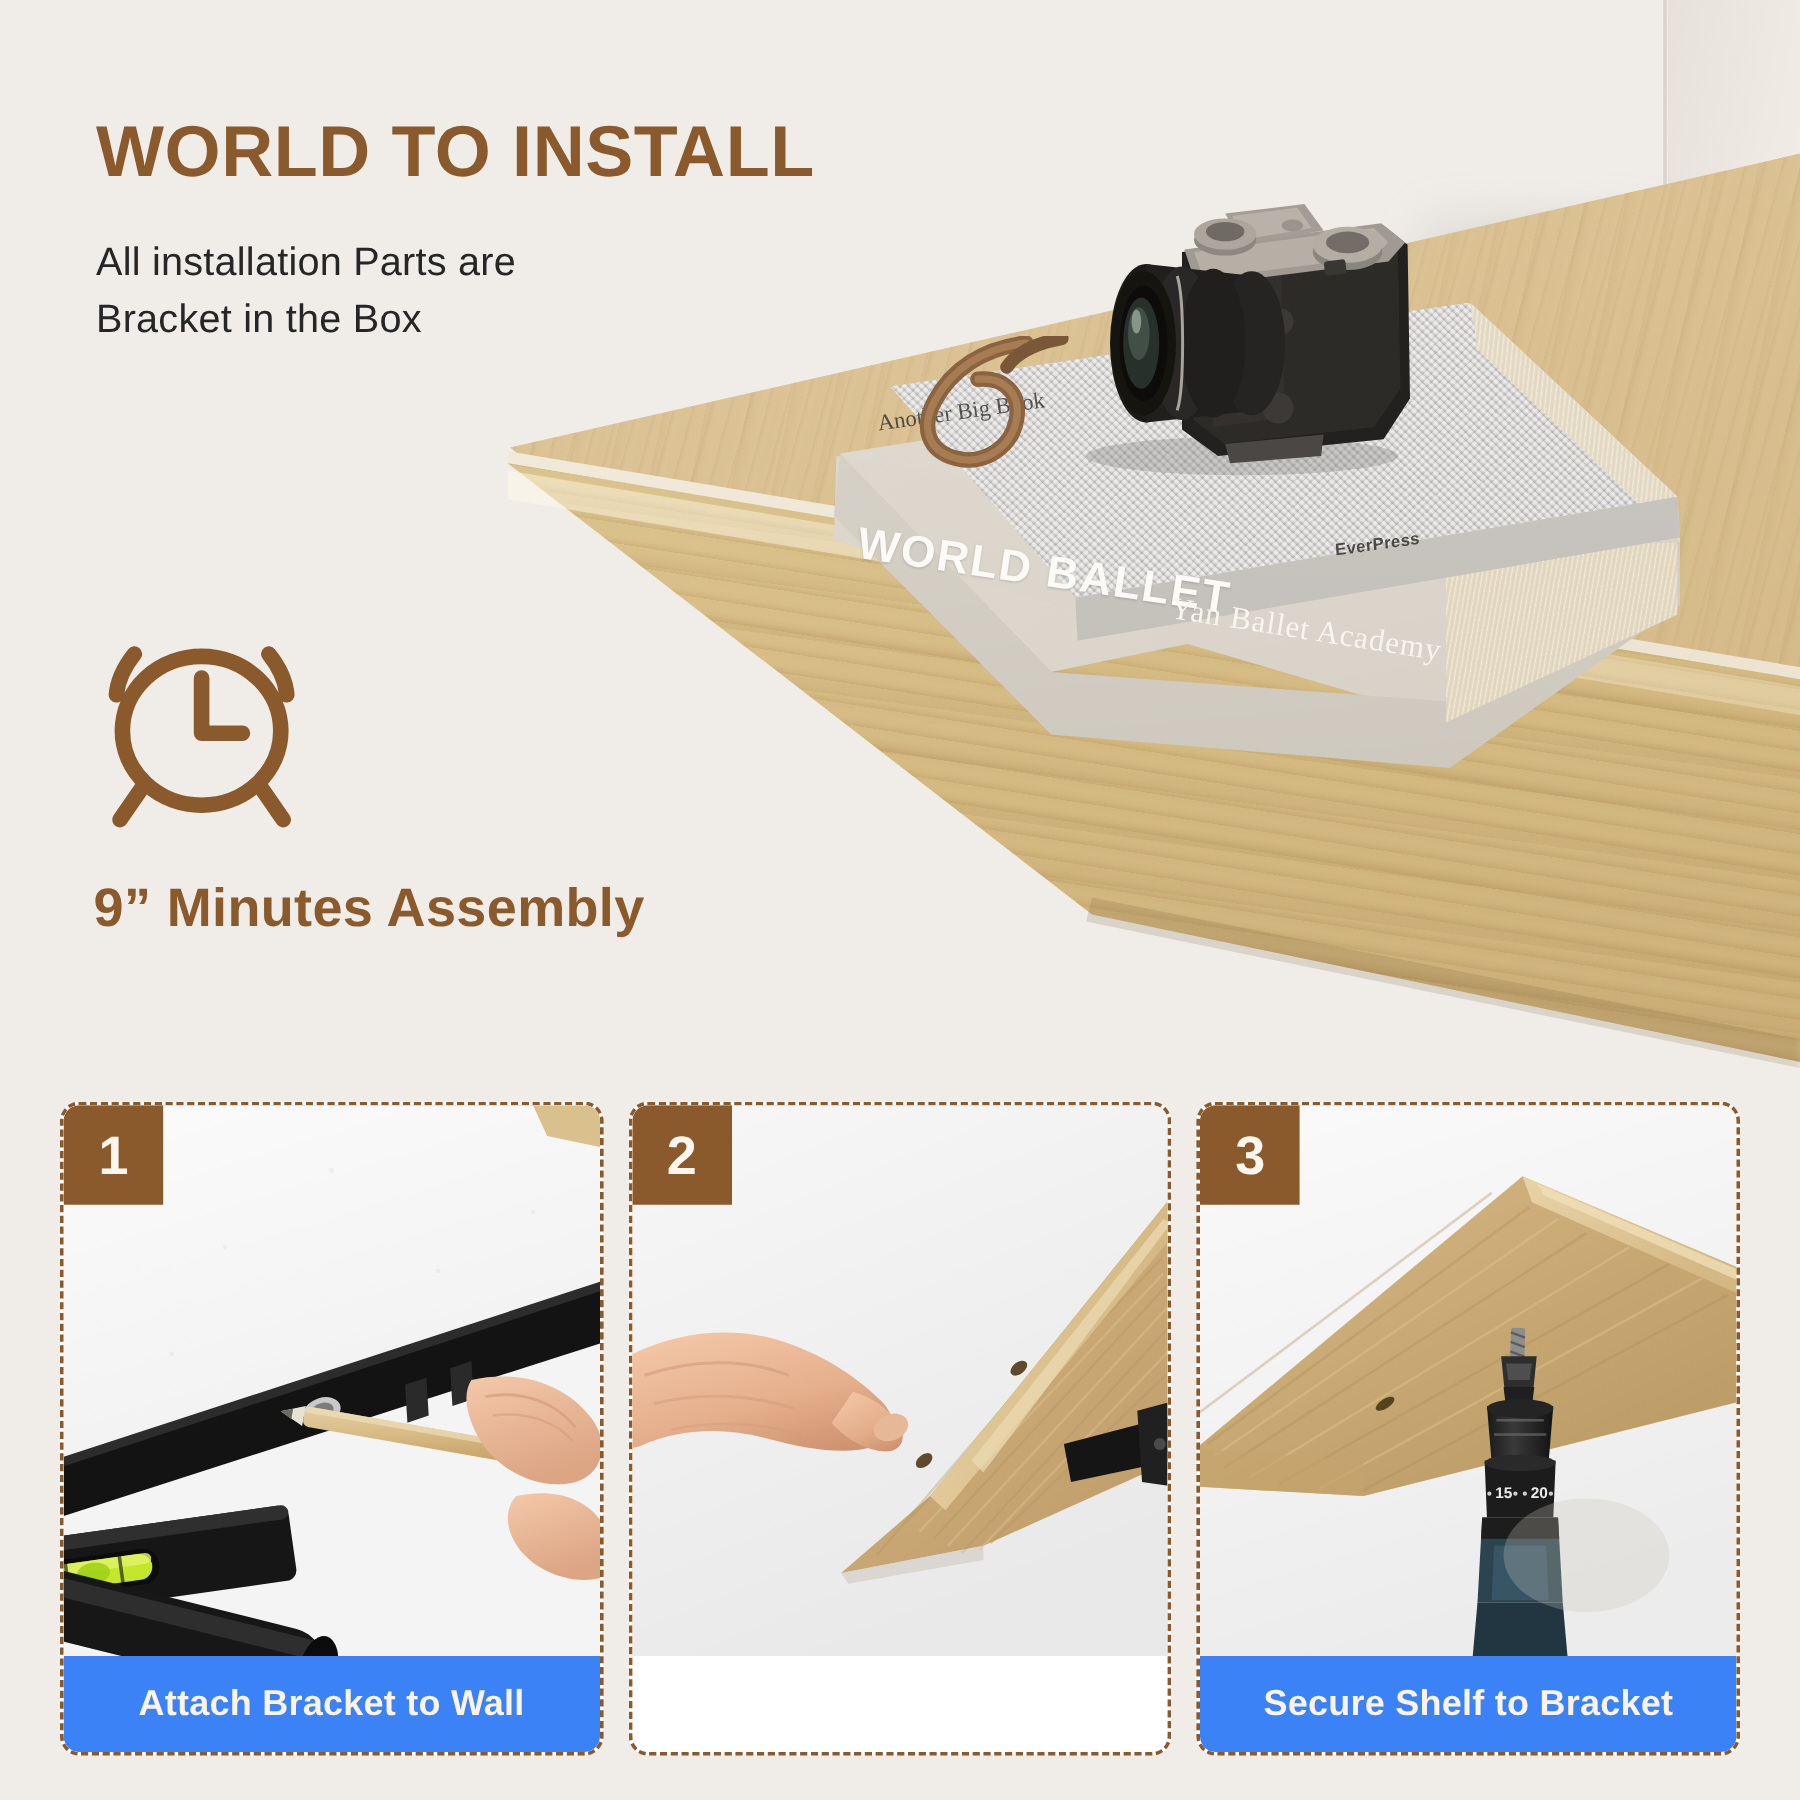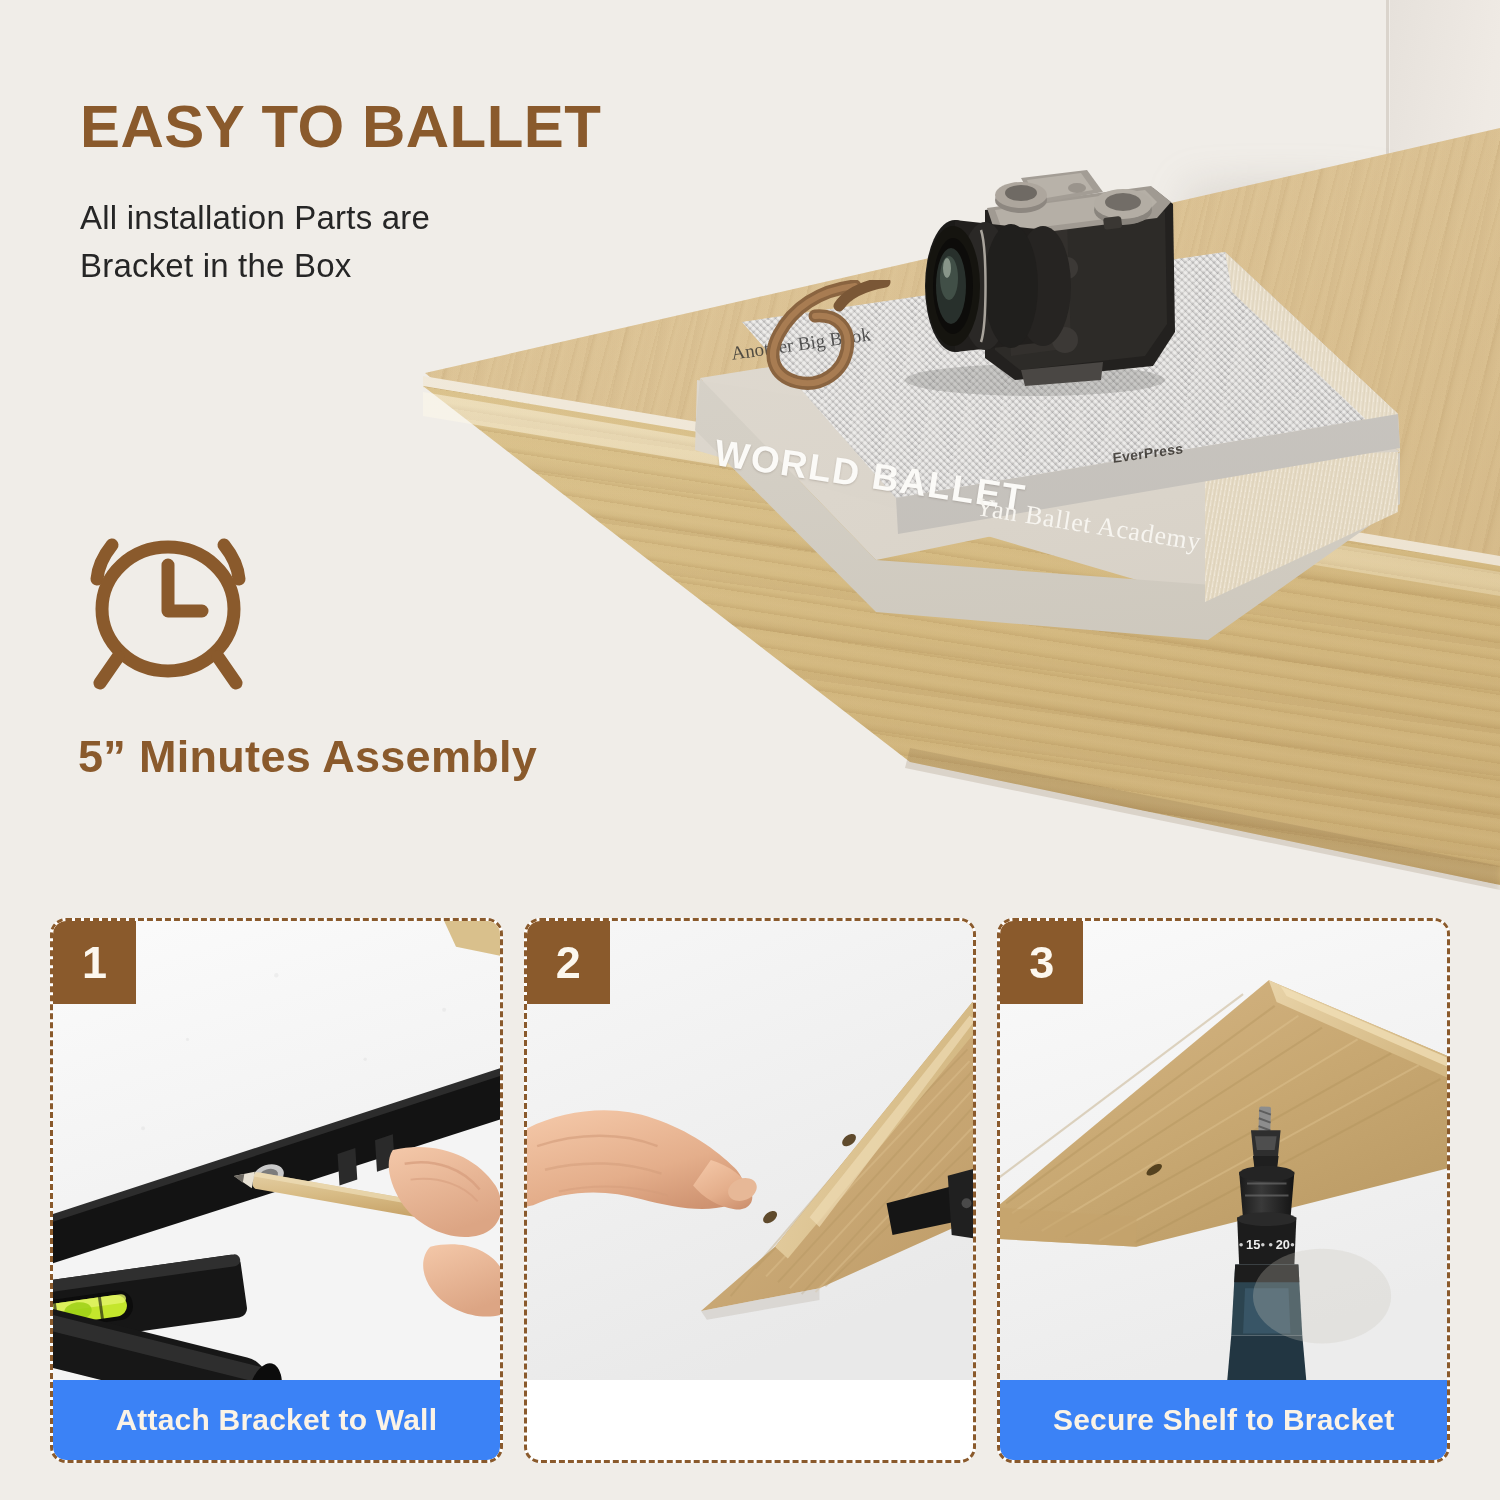--- a/index.html
+++ b/index.html
@@ -270,21 +270,21 @@
       <ellipse cx="114" cy="160" rx="9" ry="22" fill="#4A5A50" opacity=".75"></ellipse>
       <ellipse cx="112" cy="150" rx="4" ry="10" fill="#B7C4B6" opacity=".6"></ellipse>
 
       <path d="M146 112 C152 130, 152 206, 146 224" fill="none" stroke="#BFBAB2" stroke-width="2.5" opacity=".85"></path>
 
       <path d="M186 252 L268 244 L266 262 L190 268 Z" fill="#4A4744"></path>
     </svg>
   </div>
 
   <div class="hero-text">
-    <div id="headline">EASY TO BALLET</div>
+    <div id="headline">WORLD TO INSTALL</div>
     <div id="subhead">
       <div>All installation Parts are</div>
       <div>Bracket in the Box</div>
     </div>
   </div>
 
   <div id="clock-block">
     <svg id="clock-icon" viewBox="0 0 180 190">
       <g fill="none" stroke="#8A5A2C" stroke-width="13" stroke-linecap="round" stroke-linejoin="round">
 
@@ -292,21 +292,21 @@
         <path d="M146 40 C154 50, 160 62, 161 74"></path>
 
         <ellipse cx="90" cy="104" rx="66" ry="62"></ellipse>
 
         <path d="M40 152 L22 178"></path>
         <path d="M140 152 L158 178"></path>
 
         <path d="M90 60 L90 106 L124 106"></path>
       </g>
     </svg>
-    <div id="assembly-text">5” Minutes Assembly</div>
+    <div id="assembly-text">9” Minutes Assembly</div>
   </div>
 </div>
 
 <div id="steps">
 
   <div class="panel">
     <div class="panel-photo">
       <svg viewBox="0 0 460 465" preserveAspectRatio="xMidYMid slice" style="width:100%;height:100%;display:block">
         <defs>
           <linearGradient id="wall1" x1="0" y1="0" x2="0.3" y2="1">

